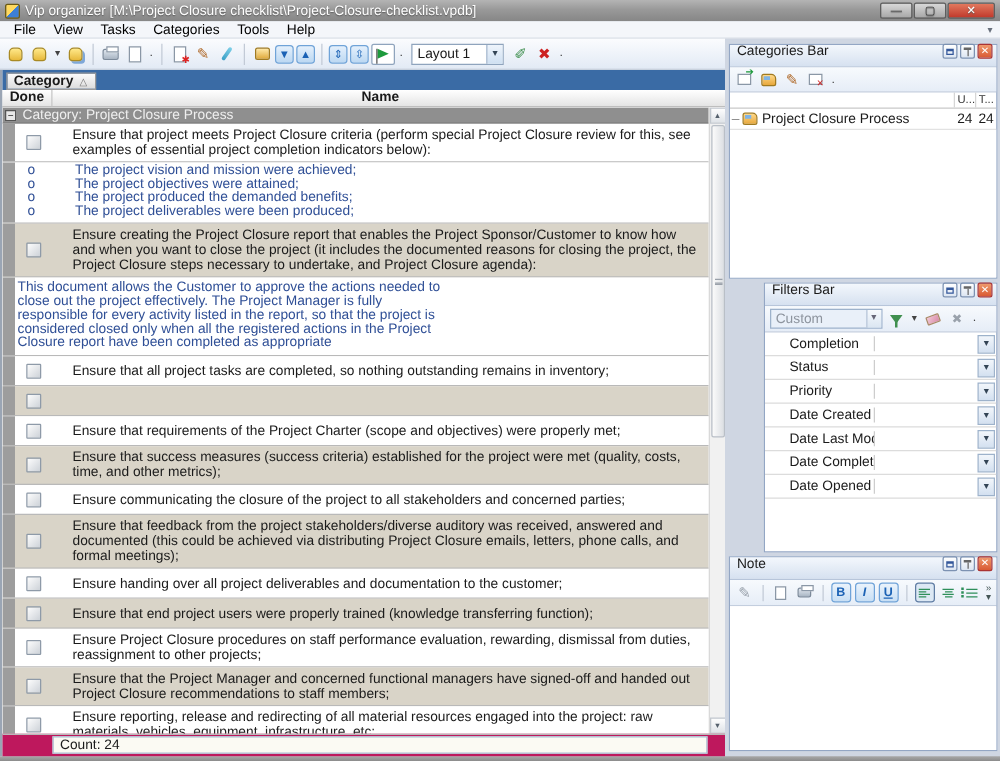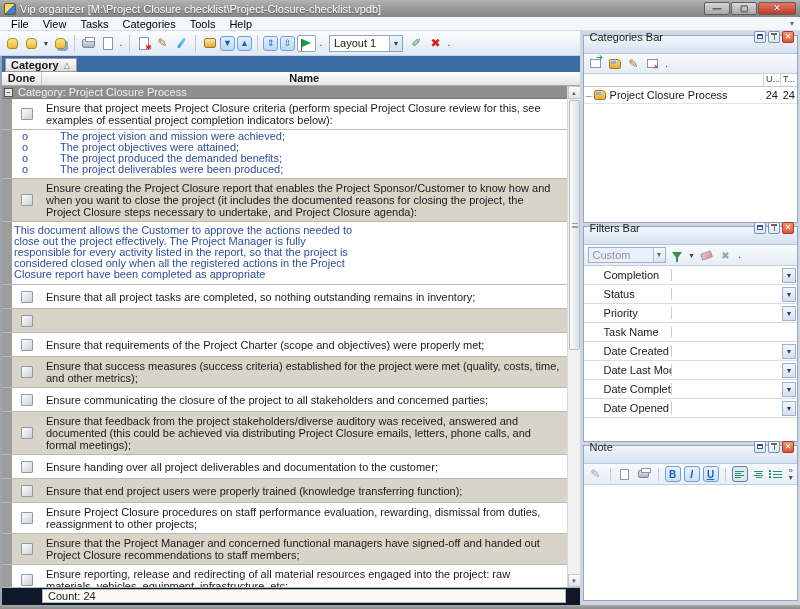--- a/index.html
+++ b/index.html
@@ -61,45 +61,45 @@
 
   .gridbody { flex:1; position:relative; min-height:0; overflow:hidden; background:#fff; }
   .rowswrap { position:absolute; left:0; top:0; right:13px; }
   .grouprow { height:13px; background:#8f8f8f; color:#efefef; display:flex; align-items:center; gap:5px; padding-left:2px; border-bottom:1px solid #7a7a7a; }
   .collapsebox { width:9px; height:9px; background:#e8e8e8; border:1px solid #555; color:#111; font-size:8px; line-height:7px; text-align:center; }
   .trow { display:flex; border-bottom:1px solid #b9b9b9; background:#fff; min-height:24px; }
   .trow.tan { background:#d9d4c8; }
   .trow .gutter { width:10px; background:#9d9d9d; flex:0 0 10px; }
   .trow .donecell { width:30px; flex:0 0 30px; display:flex; align-items:center; justify-content:center; }
   .cb { width:12px; height:12px; border:1px solid #8e9aa8; background:linear-gradient(135deg,#fdfdfd,#cdd2d8); border-radius:1px; }
-  .trow .namecell { flex:1; padding:3px 6px 3px 4px; display:flex; align-items:center; line-height:12px; }
+  .trow .namecell { flex:1; padding:3px 6px 3px 4px; display:flex; align-items:center; line-height:12px;margin-left:12px; }
   .bulletlines { padding:1px 0 3px 0; width:100%; color:#2f4f96; }
   .bline { display:flex; line-height:11px; }
   .bline .o { width:26px; text-align:center; flex:0 0 26px; }
   .bline .btxt { margin-left:22px; }
   .notetext { color:#2f4f96; max-width:352px; padding:3px 0 4px 2px; line-height:11px; }
 
   .vscroll { position:absolute; right:0; top:0; bottom:0; width:13px; background:#f1f1f1; border-left:1px solid #d9d9d9; }
   .sarr { position:absolute; left:0; width:13px; height:13px; background:linear-gradient(180deg,#fdfdfd,#dfe3e8); border:1px solid #c2c8cf; color:#55606c; font-size:6px; text-align:center; line-height:12px; }
   .sarr.up { top:0; }
   .sarr.down { bottom:0; }
   .sthumb { position:absolute; left:1px; width:11px; top:14px; height:250px; background:linear-gradient(90deg,#fbfbfb,#dcdfe3); border:1px solid #b9bfc7; border-radius:2px; }
   .sgrip { position:absolute; left:2px; top:122px; width:6px; height:5px; border-top:1px solid #9aa1aa; border-bottom:1px solid #9aa1aa; }
   .sgrip:after { content:""; position:absolute; left:0; top:2px; width:6px; height:1px; background:#9aa1aa; }
 
-  .gridfooter { height:18px; flex:0 0 18px; background:#0f172a; border-top:1px solid #b9b9b9; position:relative; }
+  .gridfooter { height:18px; flex:0 0 18px; background:#be185d; border-top:1px solid #b9b9b9; position:relative; }
   .countbox { position:absolute; left:40px; right:14px; top:1px; bottom:2px; background:#fbfaf3; border:1px solid #a9bbd1; display:flex; align-items:center; padding-left:5px; }
 
   
   .dock { flex:1; background:#cfd6e2; padding:4px 2px 4px 3px; display:flex; flex-direction:column; min-height:0; }
   .panel { background:#fff; border:1px solid #93a6c4; display:flex; flex-direction:column; min-height:0; }
   .panel.cats { height:188px; flex:0 0 188px; }
-  .panel.filters { height:216px; flex:0 0 216px; margin-top:3px; }
+  .panel.filters { height:216px; flex:0 0 216px; margin-top:3px;margin-left:28px; }
   .panel.note { flex:1; margin-top:3px; }
-  .ptitle { height:18px; flex:0 0 18px; background:linear-gradient(180deg,#f3f7fc,#d6e1f0); border-bottom:1px solid #b7c5da; display:flex; align-items:center; padding:0 3px 16px 6px; }
+  .ptitle { height:18px; flex:0 0 18px; background:linear-gradient(180deg,#f3f7fc,#d6e1f0); border-bottom:1px solid #b7c5da; display:flex; align-items:flex-end; padding:0 3px 6px 6px; }
   .ptitle .ptxt { flex:1; }
   .pbtns { display:flex; gap:2px; }
   .pbtn { width:12px; height:12px; border:1px solid #7d92b2; border-radius:2px; background:linear-gradient(180deg,#fff,#dde6f2); display:flex; align-items:center; justify-content:center; }
   .pbtn .maxglyph { width:6px; height:5px; border:1px solid #33579a; border-top:2px solid #33579a; }
   .pbtn.pclose { background:linear-gradient(180deg,#ef9a6d,#d95a33); border-color:#a33; color:#fff; font-size:8px; line-height:10px; }
   .pinglyph { position:relative; width:8px; height:9px; }
   .pinglyph:before { content:""; position:absolute; left:1px; top:1px; width:6px; height:2px; background:#666; }
   .pinglyph:after { content:""; position:absolute; left:3.5px; top:3px; width:1px; height:5px; background:#666; }
   .ptoolbar { background:linear-gradient(180deg,#f7fafd,#e6edf7); border-bottom:1px solid #c3cede; display:flex; align-items:center; padding:2px 4px; gap:3px; }
   .micon { width:16px; height:15px; display:flex; align-items:center; justify-content:center; font-size:10px; }
@@ -120,21 +120,21 @@
   .catfold { width:12px; height:10px; background:linear-gradient(180deg,#ffd98a,#e8a83c); border:1px solid #a07a20; border-radius:2px 4px 2px 2px; position:relative; margin-right:4px; }
   .catfold:after { content:""; position:absolute; left:1px; top:1px; width:5px; height:3px; background:#7fb4e6; }
   .catrow .clabel { flex:1; }
   .catrow .cnum { width:17px; text-align:right; padding-right:2px; }
   .catswhite { flex:1; background:#fff; }
 
   .frow { height:19px; display:flex; align-items:center; border-bottom:1px solid #dcdcdc; }
   .frow .flabel { width:88px; flex:0 0 88px; padding-left:20px; border-right:1px solid #cdcdcd; white-space:nowrap; overflow:hidden; }
   .frow .fval { flex:1; }
   .frow .fdd { width:14px; height:15px; margin-right:1px; background:linear-gradient(180deg,#f2f6fb,#d3e0f0); border:1px solid #9db2cb; font-size:7px; color:#345; text-align:center; line-height:13px; }
-  .fcombo { display:flex; align-items:center; border:1px solid #9db2cb; background:#e9f0f9; height:16px; width:78px; }
+  .fcombo { display:flex; align-items:center; border:1px solid #9db2cb; background:#e9f0f9; height:16px; width:90px; }
   .fcombo .cval { flex:1; padding:0 4px; color:#8d949e; }
   .fcombo .cdd { width:12px; height:14px; background:linear-gradient(180deg,#f6f9fc,#dbe6f2); border-left:1px solid #b5c4d8; font-size:7px; color:#667; text-align:center; line-height:13px; }
 
   .fmt { width:16px; height:16px; border-radius:3px; display:flex; align-items:center; justify-content:center; font-size:10px; }
   .fmt.bsq { border:1px solid #6fa3d8; background:linear-gradient(180deg,#eaf3fc,#c8dff4); color:#1b62b5; font-weight:bold; }
   .fmt.pressed { border:1px solid #5f7ca3; background:#dce8f4; }
   .alines { display:flex; flex-direction:column; gap:1px; }
   .alines i { display:block; height:1px; background:#2e8f5a; }
   .alines i:nth-child(1){ width:9px; } .alines i:nth-child(2){ width:6px; } .alines i:nth-child(3){ width:9px; } .alines i:nth-child(4){ width:6px; }
   .alines.center i { margin:0 auto; }
@@ -463,24 +463,20 @@
               <div class="flabel">Status</div>
               <div class="fval"></div>
               <div class="fdd">▼</div>
             </div>
             <div class="frow">
               <div class="flabel">Priority</div>
               <div class="fval"></div>
               <div class="fdd">▼</div>
             </div>
             <div class="frow">
-              <div class="flabel">Task Name</div>
-              <div class="fval"></div>
-            </div>
-            <div class="frow">
               <div class="flabel">Date Created</div>
               <div class="fval"></div>
               <div class="fdd">▼</div>
             </div>
             <div class="frow">
               <div class="flabel">Date Last Modified</div>
               <div class="fval"></div>
               <div class="fdd">▼</div>
             </div>
             <div class="frow">

